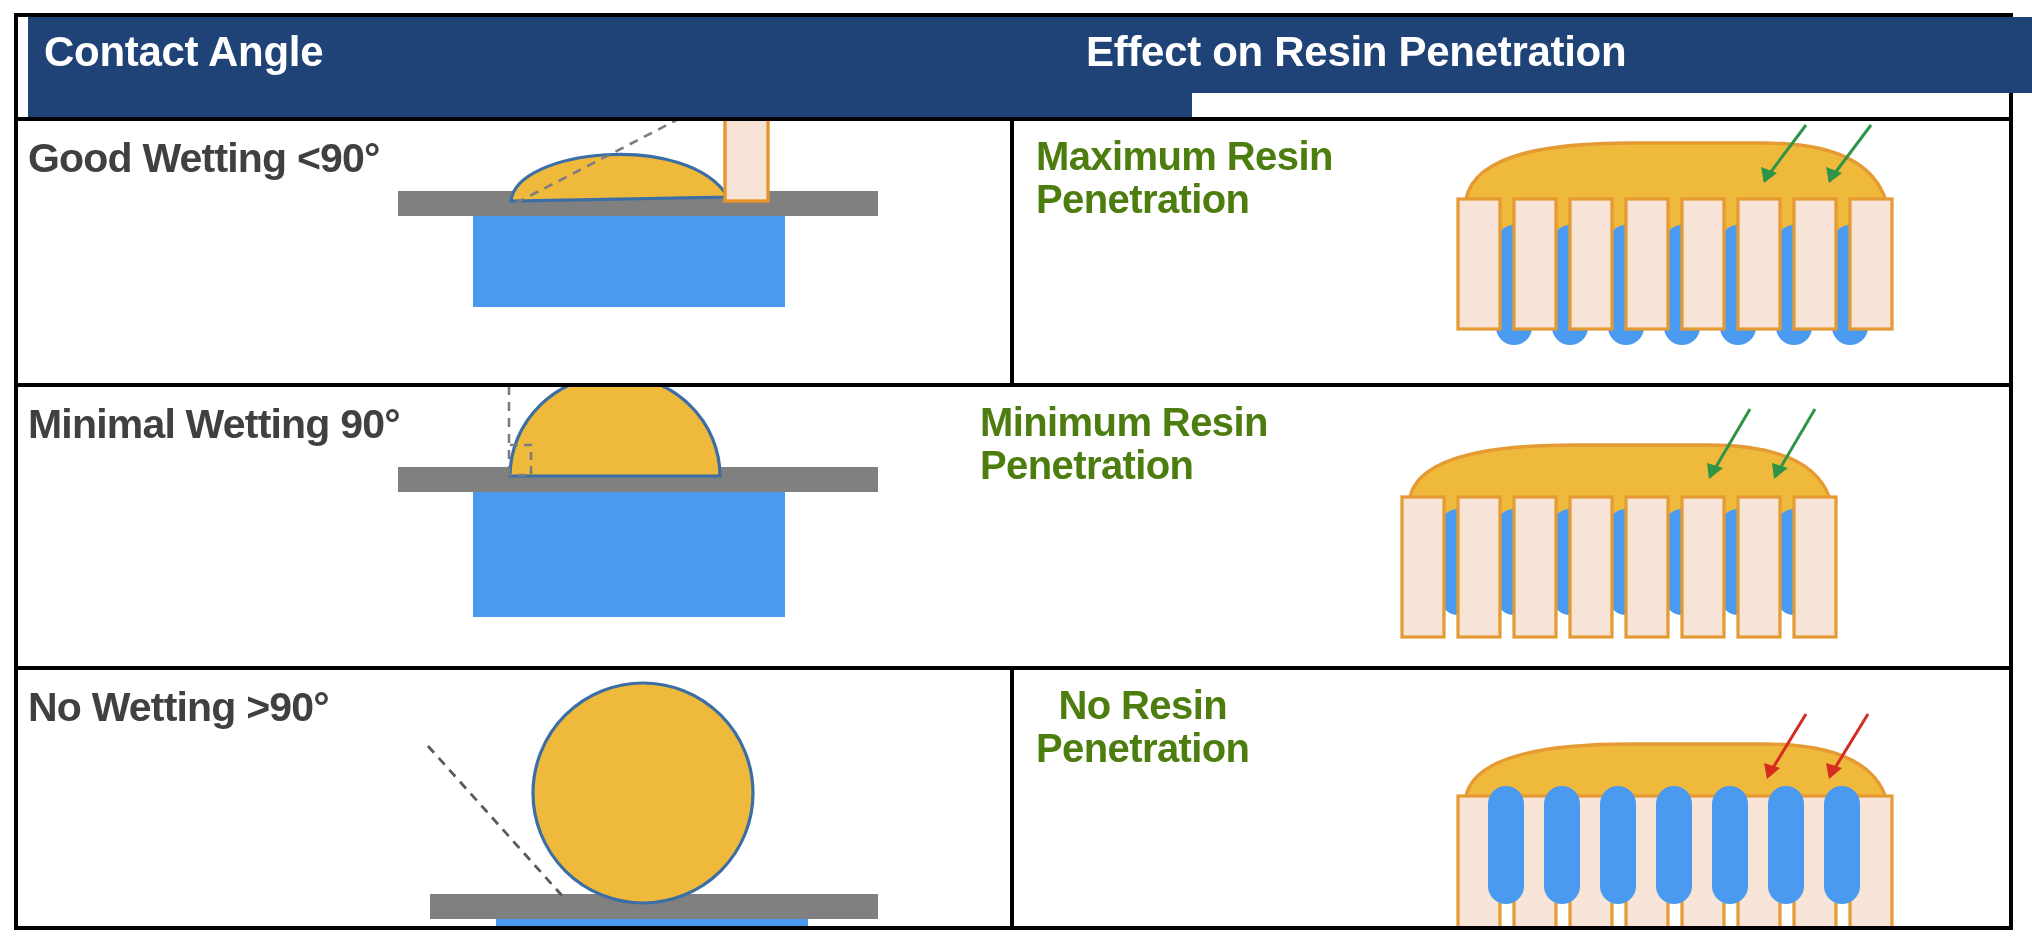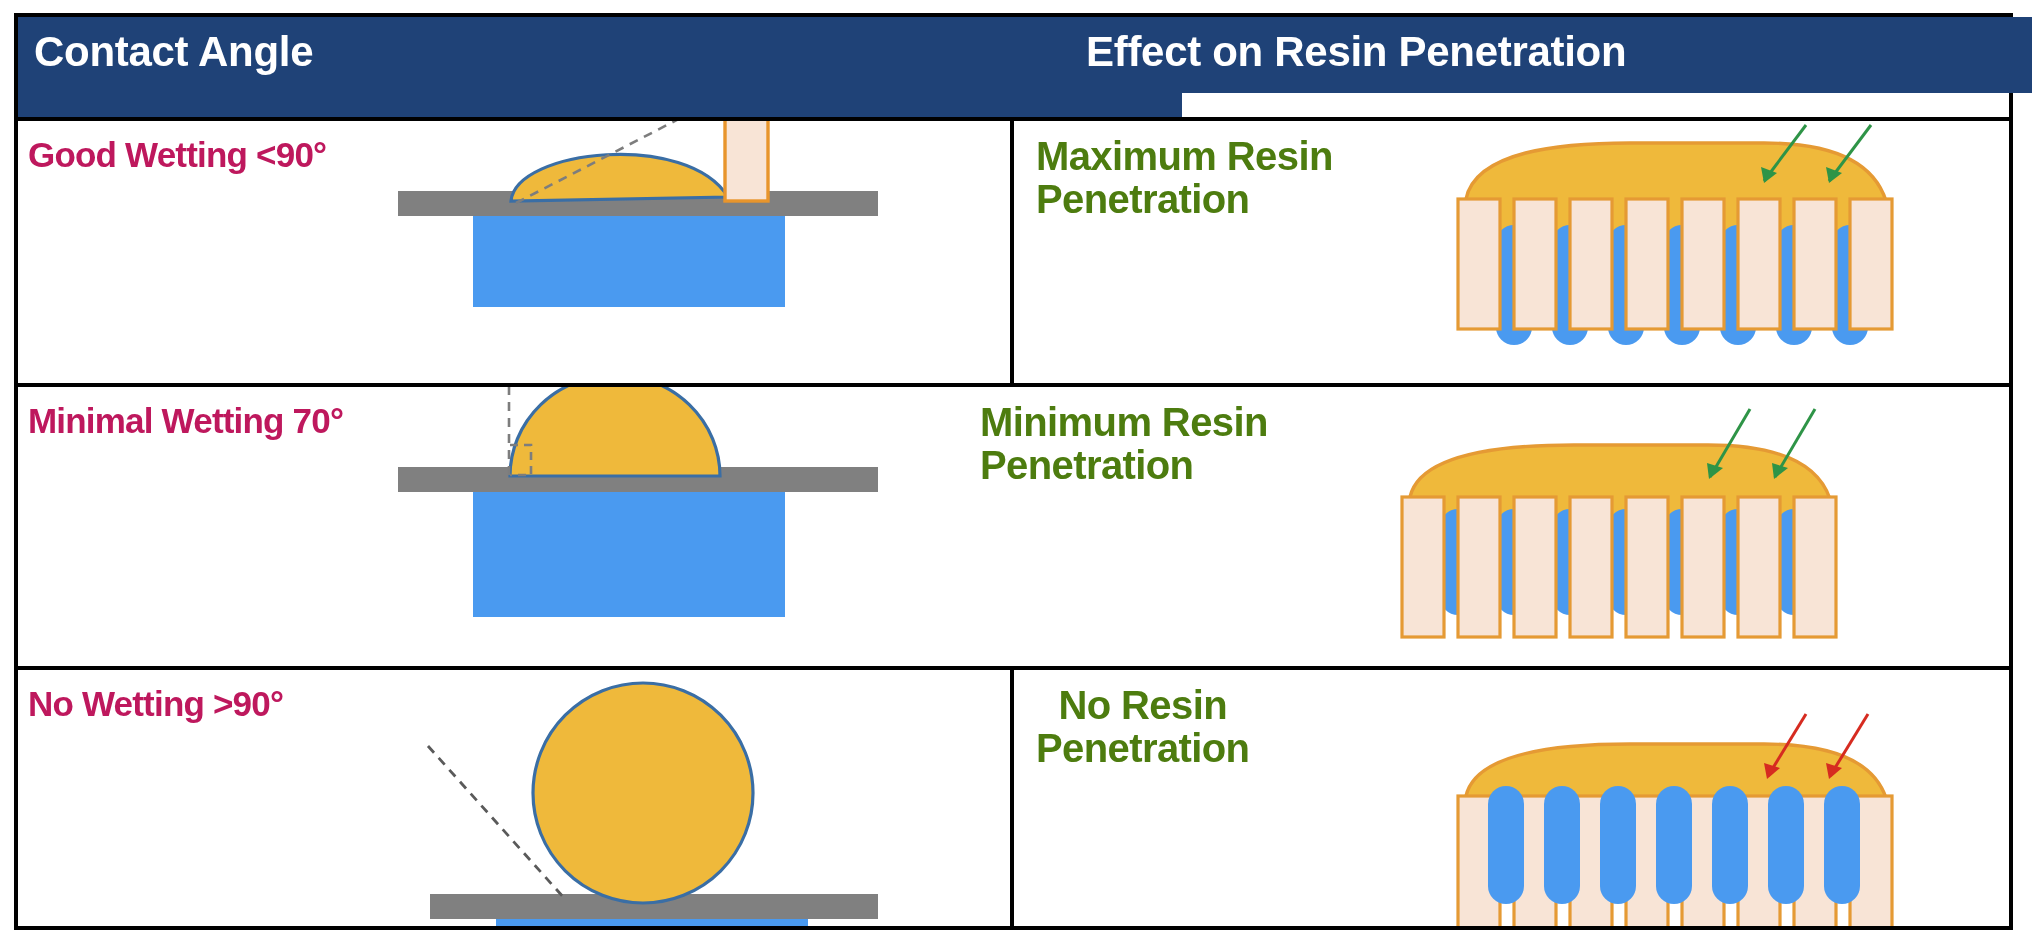--- a/index.html
+++ b/index.html
@@ -23,21 +23,21 @@
   .hdr{
     background:#1f4277;
   }
   .hdr-text{
     position:absolute;left:16px;top:11px;
     color:#ffffff;font-size:42px;font-weight:bold;
     letter-spacing:-0.3px;white-space:nowrap;
   }
   .rowlabel{
     position:absolute;left:10px;top:14px;
-    color:#be185d;font-size:35px;font-weight:bold;
+    color:#404040;font-size:41px;font-weight:bold;
     letter-spacing:-0.8px;white-space:nowrap;
   }
   .efflabel{
     position:absolute;left:22px;top:14px;
     color:#4d7c0f;font-size:40px;font-weight:bold;
     line-height:1.07;letter-spacing:-0.6px;
     white-space:pre-line;
   }
   svg{display:block;}
   .diagram{position:absolute;}
@@ -50,21 +50,21 @@
 
     <div class="hline" style="top:0;     width:1999px;"></div>
     <div class="hline" style="top:104px; width:1999px;"></div>
     <div class="hline" style="top:370px; width:1999px;"></div>
     <div class="hline" style="top:653px; width:1999px;"></div>
     <div class="hline" style="top:913px; width:1999px;"></div>
     <div class="vline" style="left:0;      height:917px;"></div>
     <div class="vline" style="left:996px;  height:917px;"></div>
     <div class="vline" style="left:1995px; height:917px;"></div>
 
-    <div class="cell hdr" style="left:4px;top:4px;width:1164px;height:100px;">
+    <div class="cell hdr" style="left:14px;top:4px;width:1164px;height:100px;">
       <div class="hdr-text">Contact Angle</div>
     </div>
     <div class="cell hdr" style="left:1056px;top:4px;width:995px;height:76px;">
       <div class="hdr-text">Effect on Resin Penetration</div>
     </div>
 
     <div class="cell" style="left:4px;top:108px;width:992px;height:262px;background:#fff;">
       <div class="rowlabel">Good Wetting &lt;90°</div>
 
       <svg class="diagram" style="left:380px;top:-8px;" width="560" height="270" viewBox="0 0 560 270">
@@ -113,21 +113,21 @@
         <g>
           <path d="M 372 8 L 330 64" stroke="#2e9447" stroke-width="3" fill="none"></path>
           <path d="M 330 66 L 327 50 L 343 56 Z" fill="#2e9447"></path>
           <path d="M 437 8 L 395 64" stroke="#2e9447" stroke-width="3" fill="none"></path>
           <path d="M 395 66 L 392 50 L 408 56 Z" fill="#2e9447"></path>
         </g>
       </svg>
     </div>
 
     <div class="cell" style="left:4px;top:374px;width:992px;height:279px;background:#fff;">
-      <div class="rowlabel">Minimal Wetting 70°</div>
+      <div class="rowlabel">Minimal Wetting 90°</div>
 
       <svg class="diagram" style="left:380px;top:-12px;" width="560" height="290" viewBox="0 0 560 290">
         <rect x="75" y="114" width="312" height="128" fill="#4a9af0"></rect>
         <rect x="0" y="92" width="480" height="25" fill="#808080"></rect>
 
         <path d="M 112 101 A 105 101 0 0 1 322 101 Z" fill="#efb93b" stroke="#3a6ea5" stroke-width="3.2"></path>
 
         <line x1="111" y1="100" x2="111" y2="8" stroke="#7d7d7d" stroke-width="2.6" stroke-dasharray="9 7"></line>
 
         <path d="M 112 70 L 133 70 L 133 100 L 112 100" fill="none" stroke="#7d7d7d" stroke-width="2.6" stroke-dasharray="8 6"></path>

